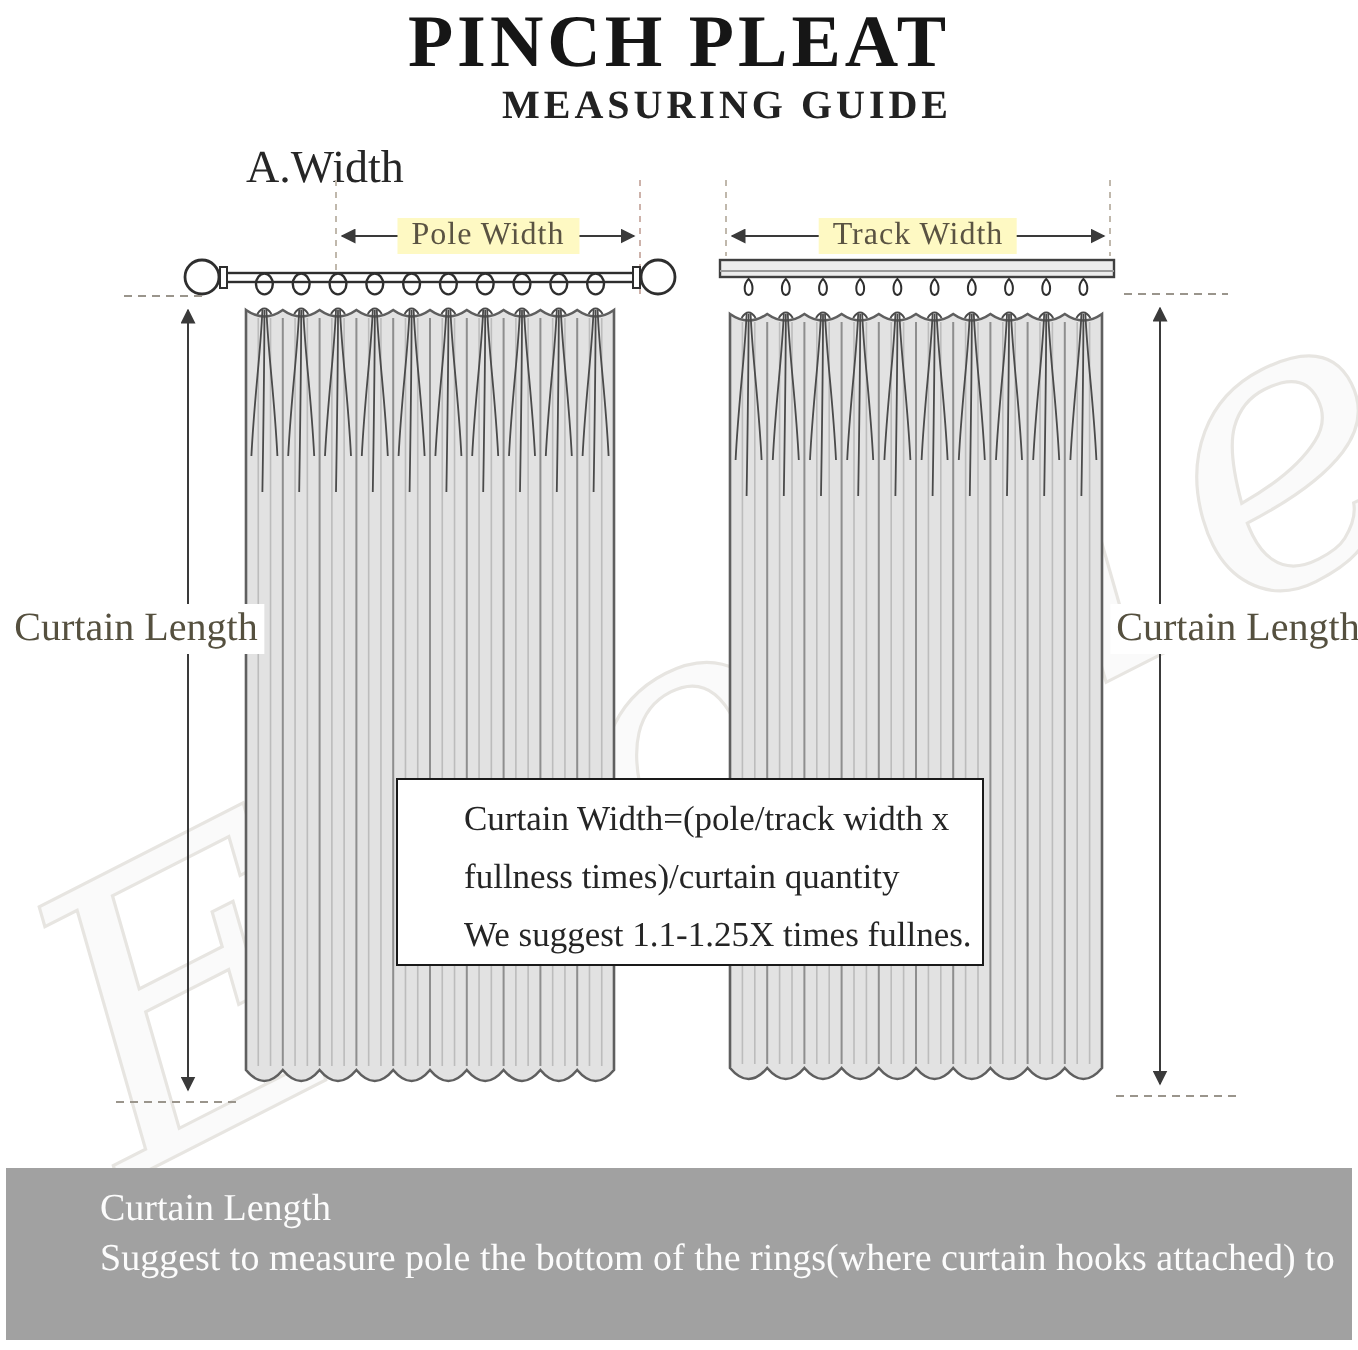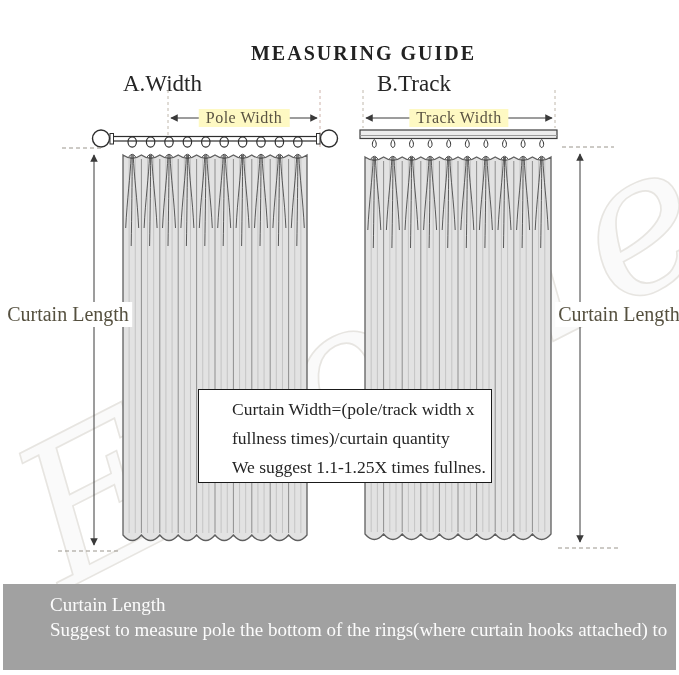--- a/index.html
+++ b/index.html
@@ -29,24 +29,24 @@
   .overlay{left:0;top:0;z-index:3;}
   .curtain{z-index:4;}
 </style>
 </head>
 <body>
 
 <div class="page">
 
   <div class="watermark">Ecosie</div>
 
+  <div class="abs page-title">PINCH PLEAT</div>
   <div class="abs page-subtitle">MEASURING GUIDE</div>
 
   <div class="abs section-label" style="left:123px;">A.Width</div>
-  <div class="abs section-label" style="left:377px;">B.Track</div>
 
   <svg class="abs overlay" width="679" height="675" viewBox="0 0 679 675">
     <defs>
       <marker id="ah" viewBox="0 0 10 10" refX="9" refY="5" markerWidth="7.5" markerHeight="7.5" orient="auto-start-reverse">
         <path d="M0,0 L10,5 L0,10 z" fill="#3a3a3a"></path>
       </marker>
     </defs>
 
     <g>
       <line x1="168" y1="90" x2="168" y2="138" stroke="#c0b8ac" stroke-width="1" stroke-dasharray="3,3"></line>

